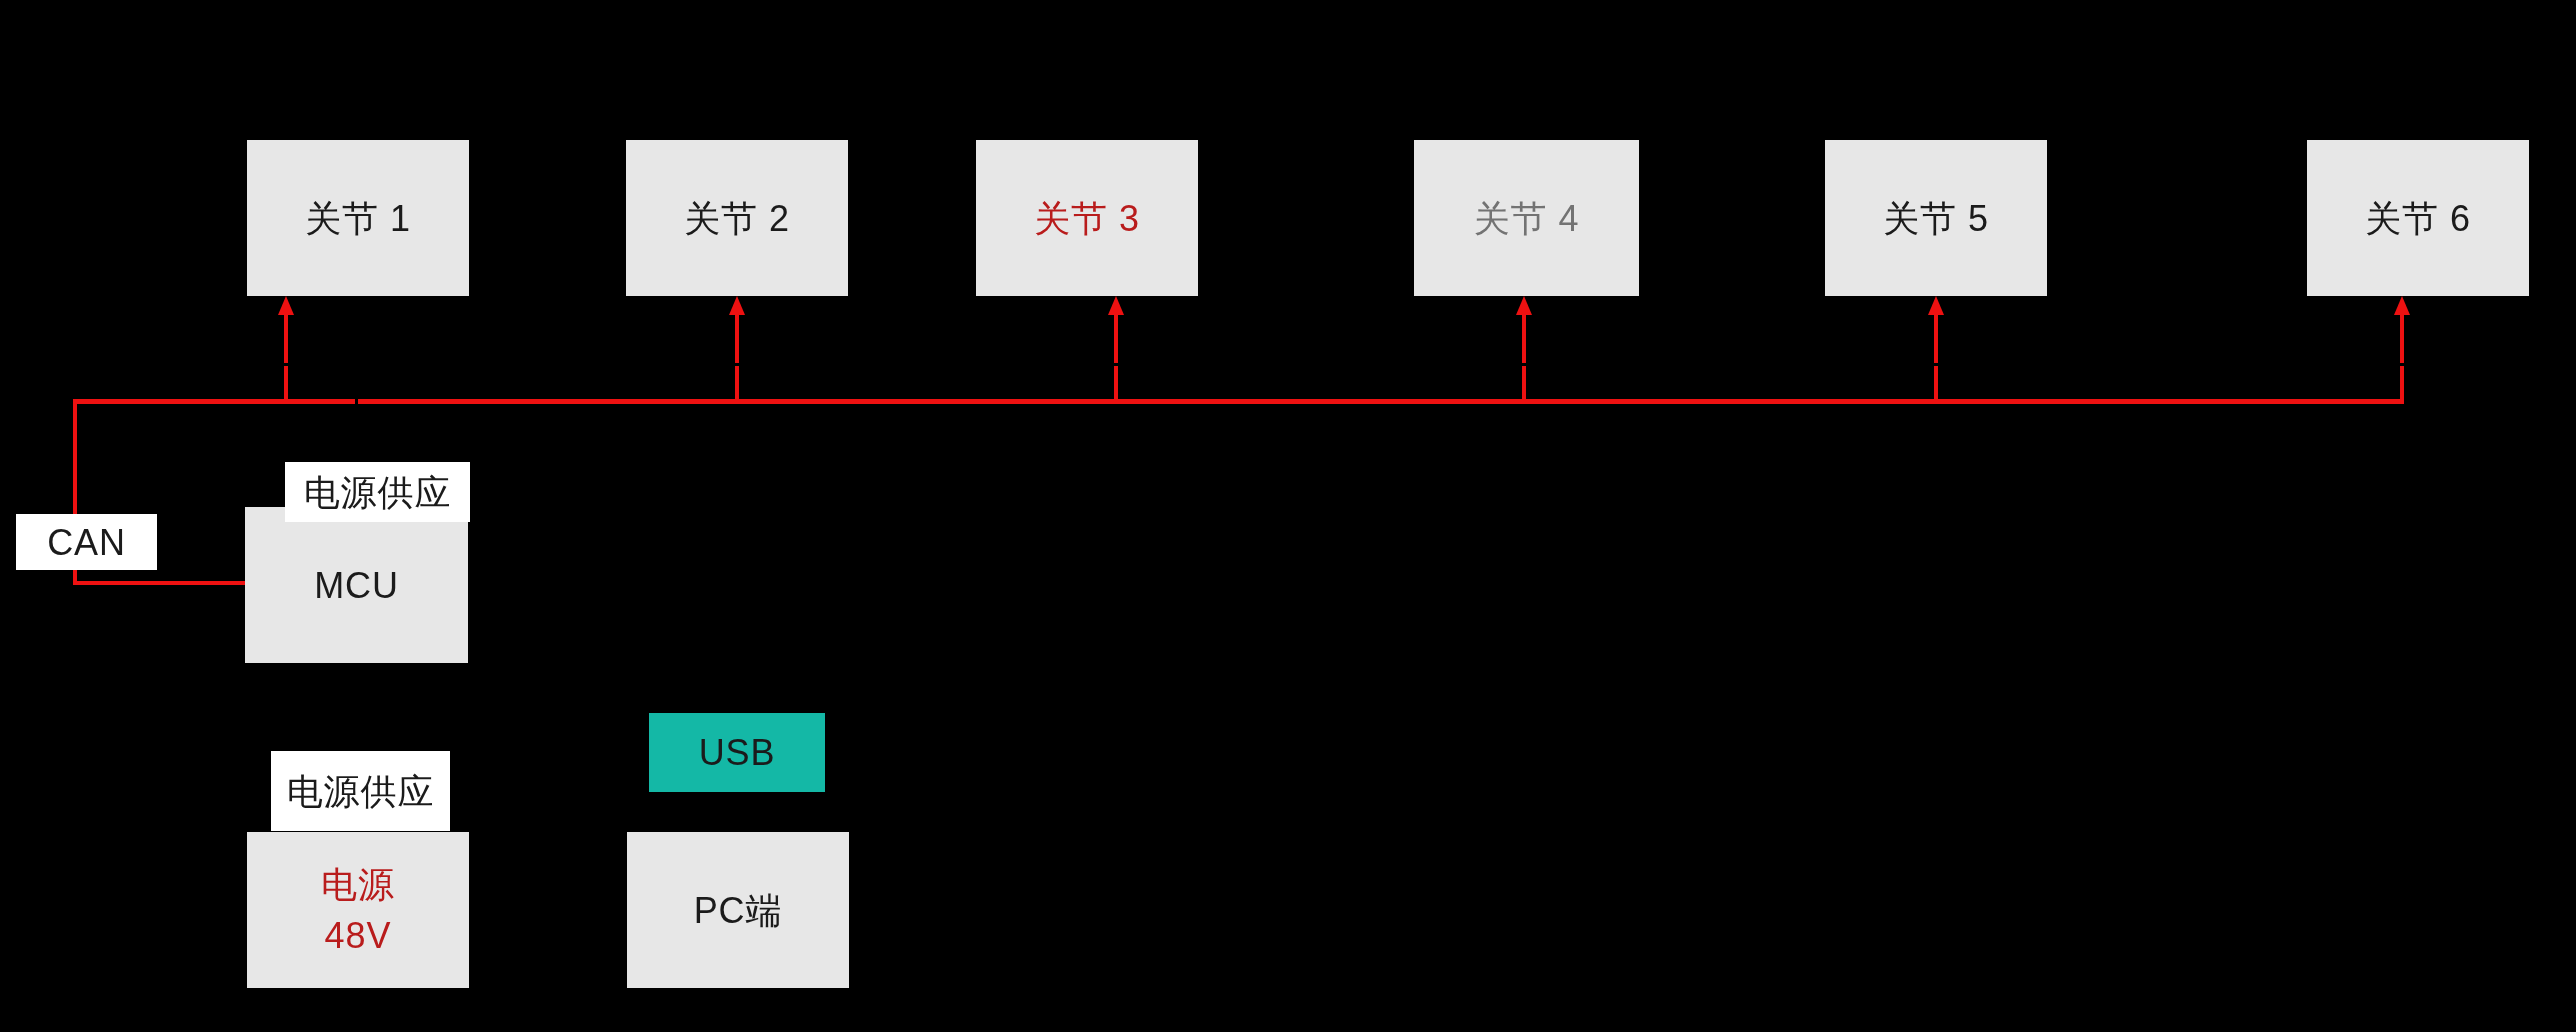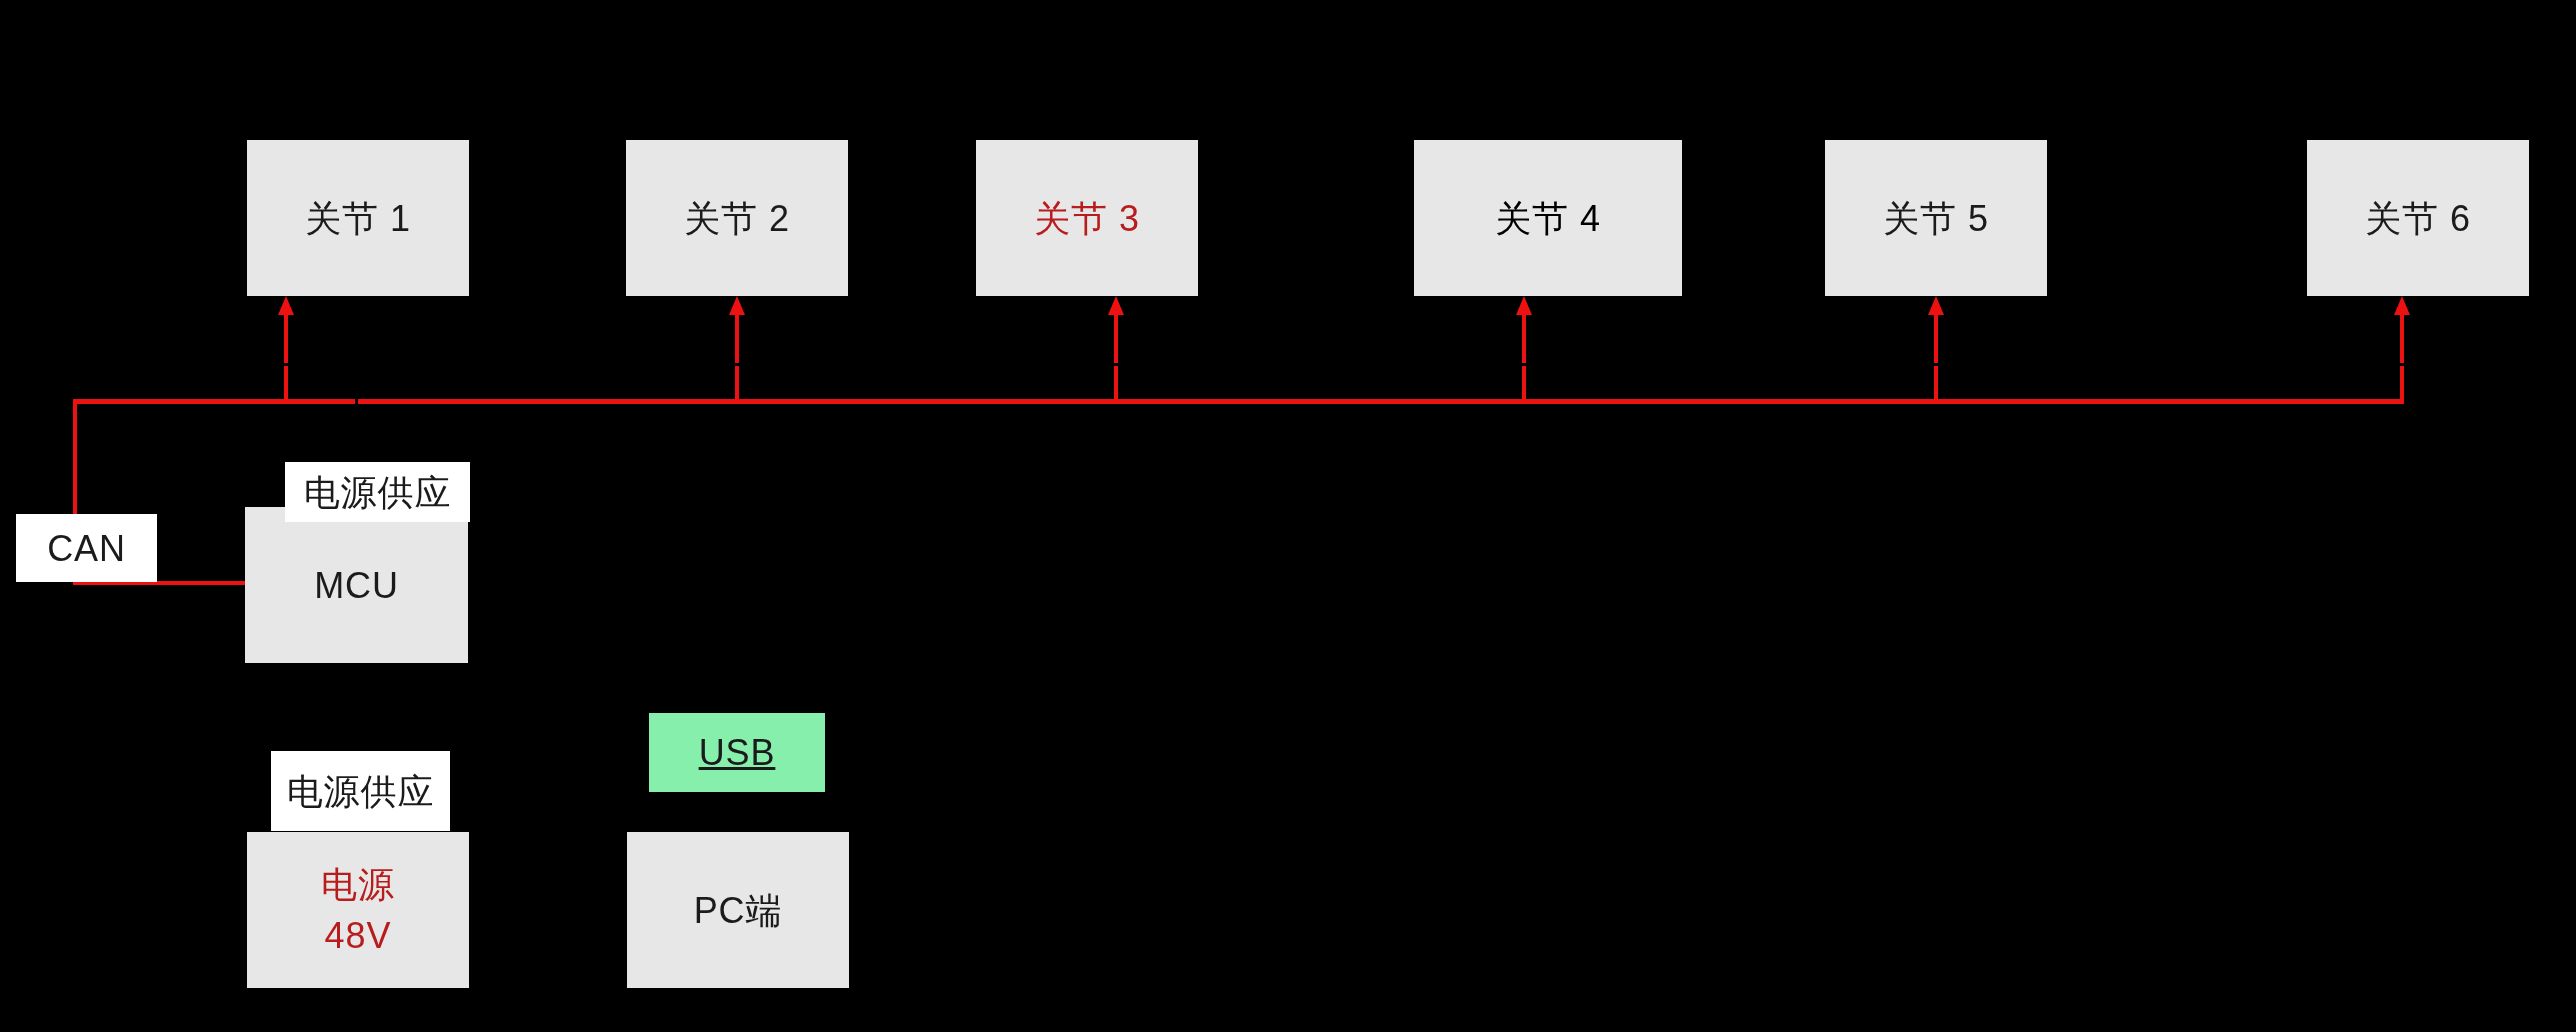--- a/index.html
+++ b/index.html
@@ -79,21 +79,21 @@
 <div id="stage" style="background: rgb(0, 0, 0);">
     <div class="node gray-box" style="background: rgb(231, 231, 231); color: rgb(27, 27, 27); left: 247px; top: 140px; width: 222px; height: 156px;">
       <div class="line">关节 1</div>
     </div>
     <div class="node gray-box" style="background: rgb(231, 231, 231); color: rgb(27, 27, 27); left: 626px; top: 140px; width: 222px; height: 156px; text-align: right;">
       <div class="line">关节 2</div>
     </div>
     <div class="node gray-box" style="background: rgb(231, 231, 231); color: #b91c1c; left: 976px; top: 140px; width: 222px; height: 156px;">
       <div class="line">关节 3</div>
     </div>
-    <div class="node gray-box" style="background: rgb(231, 231, 231); color: #000000; left: 1414px; top: 140px; width: 268px; height: 156px;">
+    <div class="node gray-box" style="background: rgb(231, 231, 231); color: #737373; left: 1414px; top: 140px; width: 225px; height: 156px;">
       <div class="line">关节 4</div>
     </div>
     <div class="node gray-box" style="background: rgb(231, 231, 231); color: rgb(27, 27, 27); left: 1825px; top: 140px; width: 222px; height: 156px; text-align: center;">
       <div class="line">关节 5</div>
     </div>
     <div class="node gray-box" style="background: rgb(231, 231, 231); color: rgb(27, 27, 27); left: 2291px; top: 140px; width: 222px; height: 156px; margin-left: 16px;">
       <div class="line">关节 6</div>
     </div>
     <div class="node gray-box" style="background: rgb(231, 231, 231); color: rgb(27, 27, 27); left: 245px; top: 507px; width: 223px; height: 156px;">
       <div class="line">MCU</div>
@@ -101,24 +101,24 @@
     <div class="node gray-box" style="background: rgb(231, 231, 231); color: #b91c1c; left: 247px; top: 832px; width: 222px; height: 156px;">
       <div class="line">电源</div>
       <div class="line">48V</div>
     </div>
     <div class="node gray-box" style="background: rgb(231, 231, 231); color: rgb(27, 27, 27); left: 627px; top: 832px; width: 222px; height: 156px;">
       <div class="line">PC端</div>
     </div>
     <div class="node white-label" style="background: rgb(255, 255, 255); color: rgb(27, 27, 27); left: 285px; top: 418px; width: 185px; height: 60px;">
       <div class="line">电源供应</div>
     </div>
-    <div class="node white-label" style="background: rgb(255, 255, 255); color: rgb(27, 27, 27); left: 16px; top: 470px; width: 141px; height: 68px;">
+    <div class="node white-label" style="background: rgb(255, 255, 255); color: rgb(27, 27, 27); left: 16px; top: 470px; width: 141px; height: 56px;">
       <div class="line">CAN</div>
     </div>
-    <div class="node white-label" style="background: #86efac; color: rgb(27, 27, 27); left: 649px; top: 669px; width: 176px; height: 79px; text-decoration: underline;">
+    <div class="node white-label" style="background: #14b8a6; color: rgb(27, 27, 27); left: 649px; top: 669px; width: 176px; height: 79px;">
       <div class="line">USB</div>
     </div>
     <div class="node white-label" style="background: rgb(255, 255, 255); color: rgb(27, 27, 27); left: 271px; top: 707px; width: 179px; height: 80px;">
       <div class="line">电源供应</div>
     </div>
     <div class="wire red" style="background: rgb(238, 17, 17); left: 73px; top: 399px; width: 2331px; height: 4.7px;"></div>
     <div class="wire red" style="background: rgb(238, 17, 17); left: 73px; top: 399px; width: 3.8px; height: 186px;"></div>
     <div class="wire red" style="background: rgb(238, 17, 17); left: 73px; top: 581px; width: 174px; height: 3.8px;"></div>
     <div class="arrow-shaft" style="background: rgb(238, 17, 17); left: 284px; top: 313px; width: 3.8px; height: 91px;"></div>
     <div class="arrow-head" style="left: 278px; top: 296px; border-bottom-color: rgb(238, 17, 17);"></div>

